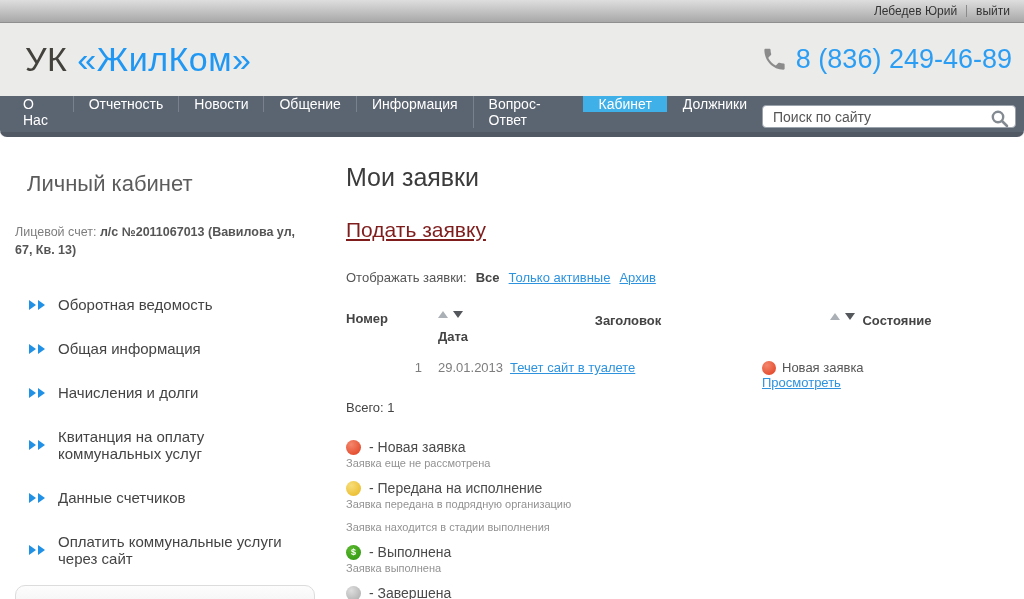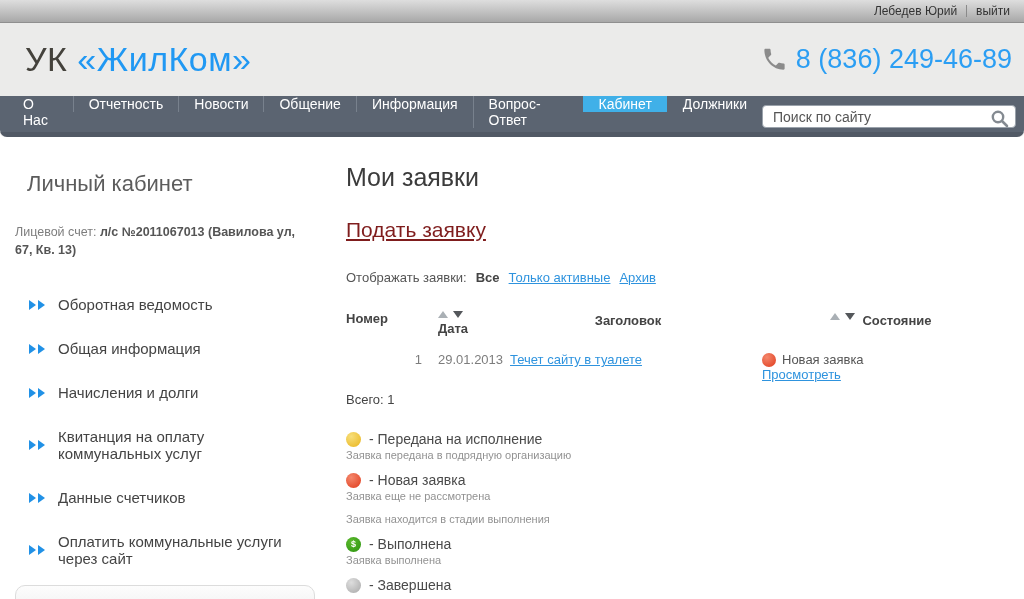--- a/index.html
+++ b/index.html
@@ -64,21 +64,21 @@
   
   .page-title { font-size:25px; font-weight:400; color:#3b3b3b; margin-bottom:26px; }
   .submit-link { display:inline-block; font-size:21px; color:#7f1d1d;
                  text-decoration:underline; margin-bottom:28px; cursor:pointer; }
   .filter { font-size:13px; color:#555; margin-bottom:26px; display:flex; gap:9px; align-items:baseline; }
   .filter .cur { font-weight:bold; color:#444; }
   a.blue, .blue-link { color:#2e93de; text-decoration:underline; cursor:pointer; }
 
   .grid { display:grid; grid-template-columns:80px 82px 240px 1fr; }
   .thead { font-size:13px; font-weight:bold; color:#444; margin-bottom:16px; }
-  .th-date { display:flex; flex-direction:column; gap:3px; padding-left:12px; }
+  .th-date { display:flex; flex-direction:column; gap:11px; padding-left:12px; }
   .sort { display:flex; gap:5px; align-items:center; cursor:pointer; }
   .sort .up { width:0; height:0; border-left:5px solid transparent; border-right:5px solid transparent;
               border-bottom:7px solid #aab0b5; }
   .sort .down { width:0; height:0; border-left:5px solid transparent; border-right:5px solid transparent;
                 border-top:7px solid #54575b; }
   .th-title { text-align:center; padding-top:2px; }
   .th-status { display:flex; gap:7px; justify-content:center; align-items:flex-start; padding-top:2px; }
 
   .trow { font-size:13px; color:#7d7d7d; margin-bottom:4px; }
   .td-num { text-align:right; padding-right:4px; }
@@ -227,49 +227,49 @@
             <i class="down"></i>
           </span>
         <span>Состояние</span>
       </div>
     </div>
 
     
     <div class="grid trow">
       <div class="td-num">1</div>
       <div class="td-date">29.01.2013</div>
-      <div class="td-title"><a class="blue-link">Течет сайту в туалете</a></div>
+      <div class="td-title"><a class="blue-link">Течет сайт в туалете</a></div>
       <div class="td-status">
         <div class="status-line">
           <span class="dot dot-sm dot-red"></span>
           <span>Новая заявка</span>
         </div>
         <a class="blue-link">Просмотреть</a>
       </div>
     </div>
 
     <div class="total">Всего: 1</div>
 
     
     <div>
       <div class="legend-item">
         <div class="legend-head">
+          <span class="dot dot-red"></span>
+          <span>- Новая заявка</span>
+        </div>
+        <div class="legend-desc">Заявка еще не рассмотрена</div>
+      </div>
+      <div class="legend-item">
+        <div class="legend-head">
           <span class="dot dot-yellow"></span>
           <span>- Передана на исполнение</span>
         </div>
         <div class="legend-desc">Заявка передана в подрядную организацию</div>
       </div>
       <div class="legend-item">
-        <div class="legend-head">
-          <span class="dot dot-red"></span>
-          <span>- Новая заявка</span>
-        </div>
-        <div class="legend-desc">Заявка еще не рассмотрена</div>
-      </div>
-      <div class="legend-item">
         <div class="legend-desc">Заявка находится в стадии выполнения</div>
       </div>
       <div class="legend-item">
         <div class="legend-head">
           <span class="dot dot-dollar">$</span>
           <span>- Выполнена</span>
         </div>
         <div class="legend-desc">Заявка выполнена</div>
       </div>
       <div class="legend-item">

